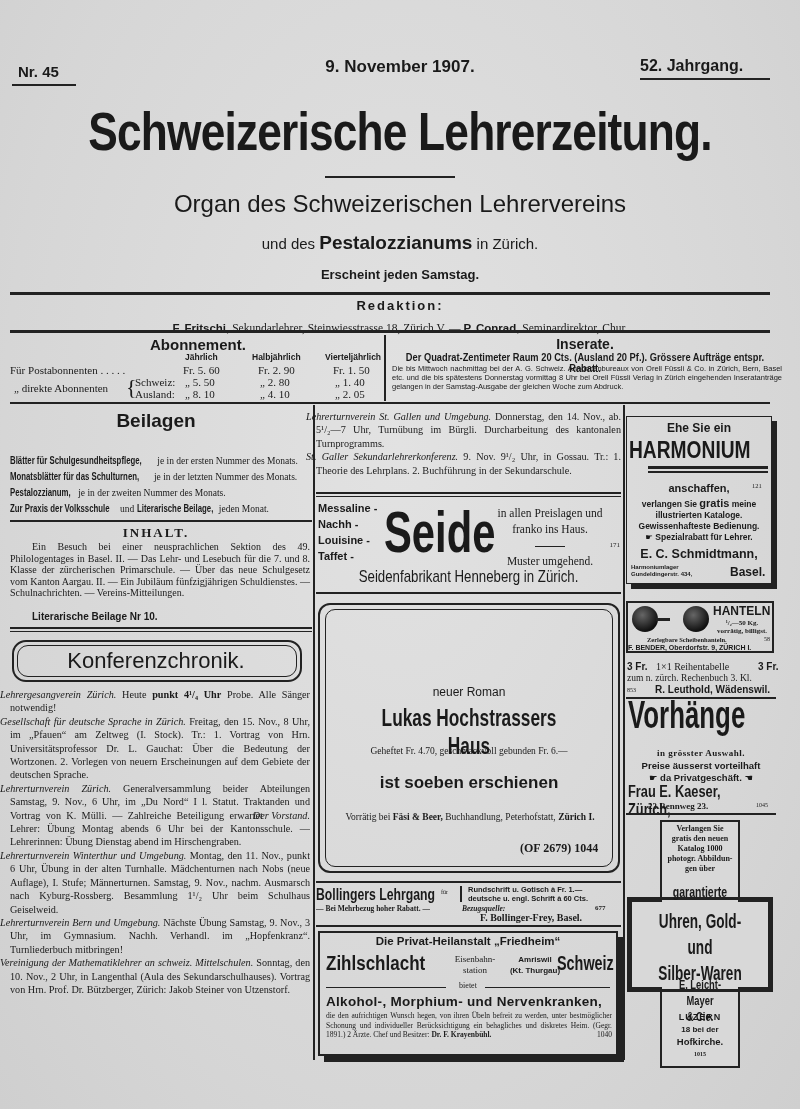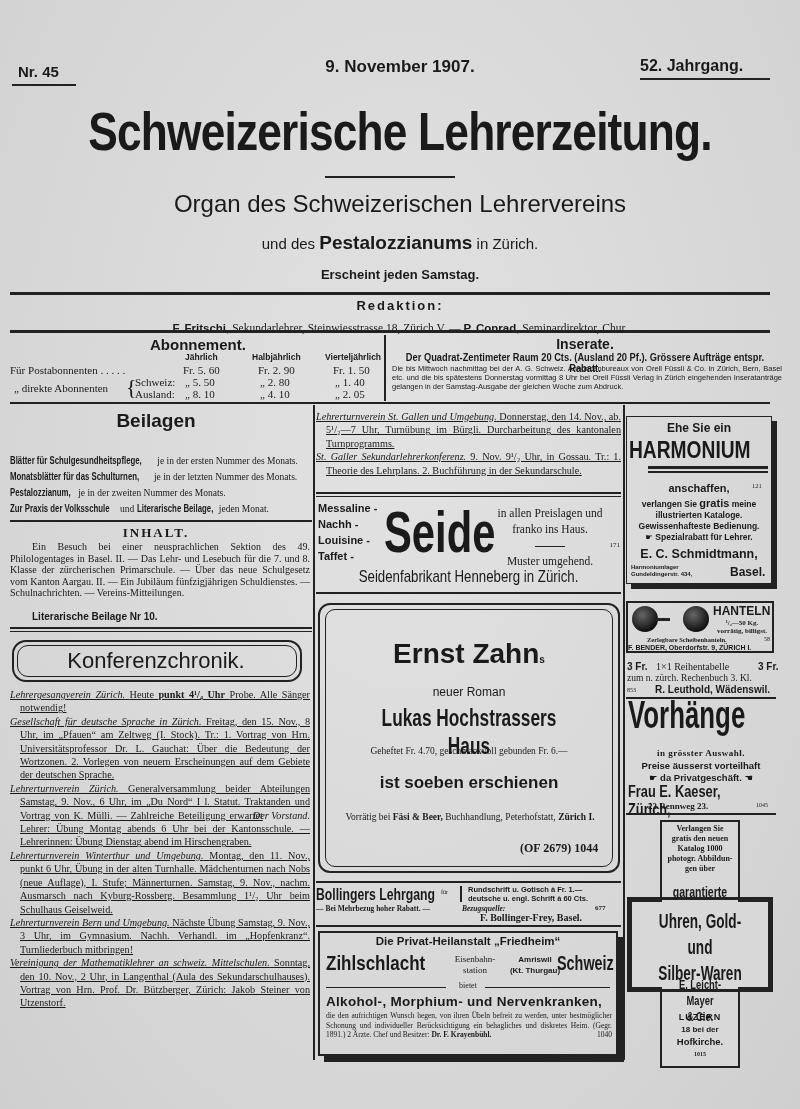--- a/index.html
+++ b/index.html
@@ -53,21 +53,21 @@
 
   #inhalt-h { left: 0; width: 312px; top: 525px; text-align: center; font-size: 13px; font-weight: bold; letter-spacing: 2px; }
   #inhalt-t { left: 10px; width: 300px; top: 541px; font-size: 10px; line-height: 11.5px; text-align: justify; text-indent: 22px; }
   #lit { left: 32px; top: 611px; font-size: 10px; font-weight: bold; font-family: "Liberation Sans", sans-serif; }
 
   #konf-box { left: 12px; top: 640px; width: 290px; height: 42px; border: 2px solid #222; border-radius: 14px; }
   #konf-box:before { content: ""; position: absolute; left: 3px; top: 3px; right: 3px; bottom: 3px; border: 1px solid #222; border-radius: 11px; }
   #konf-h { left: 0; width: 312px; top: 648px; text-align: center; font-size: 22px; font-family: "Liberation Sans", sans-serif; }
 
   .chron { left: 10px; width: 300px; font-size: 10.2px; line-height: 13.4px; }
-  .entry { padding-left: 10px; text-indent: -10px; text-align: justify; text-decoration: underline; }
+  .entry { text-indent: -10px; text-align: justify; }
 
   
   .mid { left: 316px; width: 305px; font-size: 10.2px; line-height: 13.4px; }
   #seide-box .l { font-family: "Liberation Sans", sans-serif; font-weight: bold; font-size: 11px; line-height: 16px; }
   #seide-word { left: 384px; top: 497px; font-family: "Liberation Sans", sans-serif; font-weight: bold; font-size: 58px; transform: scaleX(0.72); transform-origin: left top; line-height: 70px; }
   #seide-foot { left: 316px; width: 305px; top: 567px; text-align: center; font-family: "Liberation Sans", sans-serif; font-size: 17px; transform: scaleX(0.78); transform-origin: 50% 0; }
 
   #zahn-outer { left: 318px; top: 603px; width: 302px; height: 270px; border: 2px solid #222; border-radius: 12px; }
   #zahn-inner { left: 325px; top: 609px; width: 288px; height: 258px; border: 1.5px solid #222; border-radius: 10px; }
 
@@ -189,21 +189,20 @@
     <div>in allen Preislagen und</div>
     <div>franko ins Haus.</div>
     <div style="position:relative;height:16px"><span style="display:inline-block;width:30px;border-top:1px solid #222;vertical-align:middle"></span><span style="position:absolute;right:0;font-size:7px">171</span></div>
     <div>Muster umgehend.</div>
   </div>
   <div id="seide-foot" class="abs">Seidenfabrikant Henneberg in Zürich.</div>
   <div class="rule" style="left:316px;top:592px;width:305px;height:2px"></div>
 
   <div id="zahn-outer" class="abs"></div>
   <div id="zahn-inner" class="abs"></div>
-  <div class="abs center" style="left:325px;width:288px;top:638px;font-family:'Liberation Sans',sans-serif;font-weight:bold;font-size:28px"><span>Ernst Zahn</span><span style="font-size:10px">s</span></div>
   <div class="abs center sans" style="left:325px;width:288px;top:685px;font-size:12px">neuer Roman</div>
   <div class="abs center sans" style="left:325px;width:288px;top:704px;font-size:24px;font-weight:bold;transform:scaleX(0.72);transform-origin:50% 0">Lukas Hochstrassers Haus</div>
   <div class="abs center" style="left:325px;width:288px;top:746px;font-size:9.5px">Geheftet Fr. 4.70, geschmackvoll gebunden Fr. 6.—</div>
   <div class="abs center sans" style="left:325px;width:288px;top:773px;font-size:17px;font-weight:bold">ist soeben erschienen</div>
   <div class="abs center" style="left:340px;width:260px;top:811px;font-size:9.5px;line-height:13px">
     <span>Vorrätig bei</span> <b>Fäsi &amp; Beer,</b> <span>Buchhandlung, Peterhofstatt,</span> <b>Zürich I.</b>
   </div>
   <div class="abs" style="left:520px;top:841px;font-size:12px;font-weight:bold">(OF 2679)   1044</div>
 
   <div class="rule" style="left:316px;top:881px;width:305px;height:1.5px"></div>

